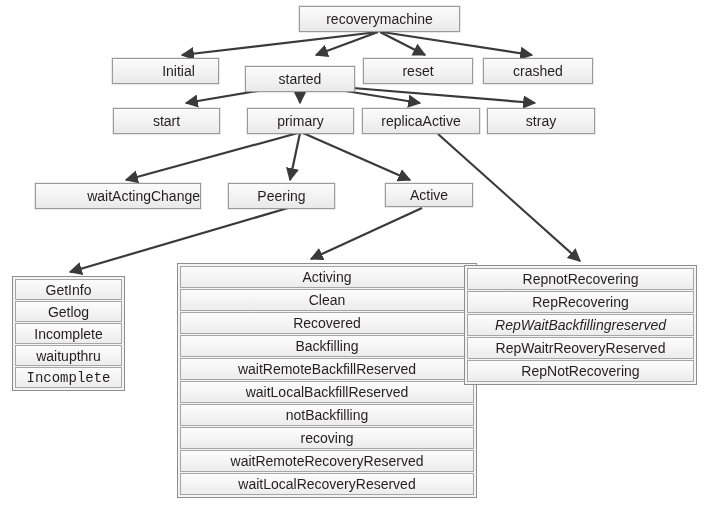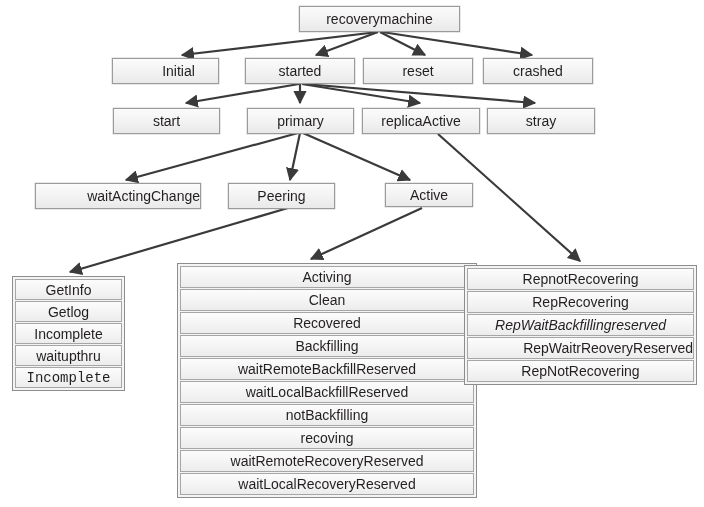--- a/index.html
+++ b/index.html
@@ -95,21 +95,21 @@
     </g>
   </svg>
 
   <div class="node" style="left:299px; top:6px; width:161px; height:26px;">
     <span>recoverymachine</span>
   </div>
 
   <div class="node" style="left:112px; top:58px; width:107px; height:26px;padding-left:26px;">
     <span>Initial</span>
   </div>
-  <div class="node" style="left:245px; top:58px; width:110px; height:26px;">
+  <div class="node" style="left:245px; top:66px; width:110px; height:26px;">
     <span>started</span>
   </div>
   <div class="node" style="left:363px; top:58px; width:110px; height:26px;">
     <span>reset</span>
   </div>
   <div class="node" style="left:483px; top:58px; width:110px; height:26px;">
     <span>crashed</span>
   </div>
 
   <div class="node" style="left:113px; top:108px; width:107px; height:26px;">
@@ -189,21 +189,21 @@
   <div class="list" id="replica-list" style="left:464px; top:265px; width:233px;">
       <div class="row" style="height: 22px;">
         <span>RepnotRecovering</span>
       </div>
       <div class="row" style="height: 22px;">
         <span>RepRecovering</span>
       </div>
       <div class="row" style="height: 22px; font-style: italic;">
         <span>RepWaitBackfillingreserved</span>
       </div>
-      <div class="row" style="height: 22px; justify-content: flex-end;">
+      <div class="row" style="height: 22px;">
         <span>RepWaitrReoveryReserved</span>
       </div>
       <div class="row" style="height: 22px;">
         <span>RepNotRecovering</span>
       </div>
     </div>
 
 </div>
 
 </body></html>

